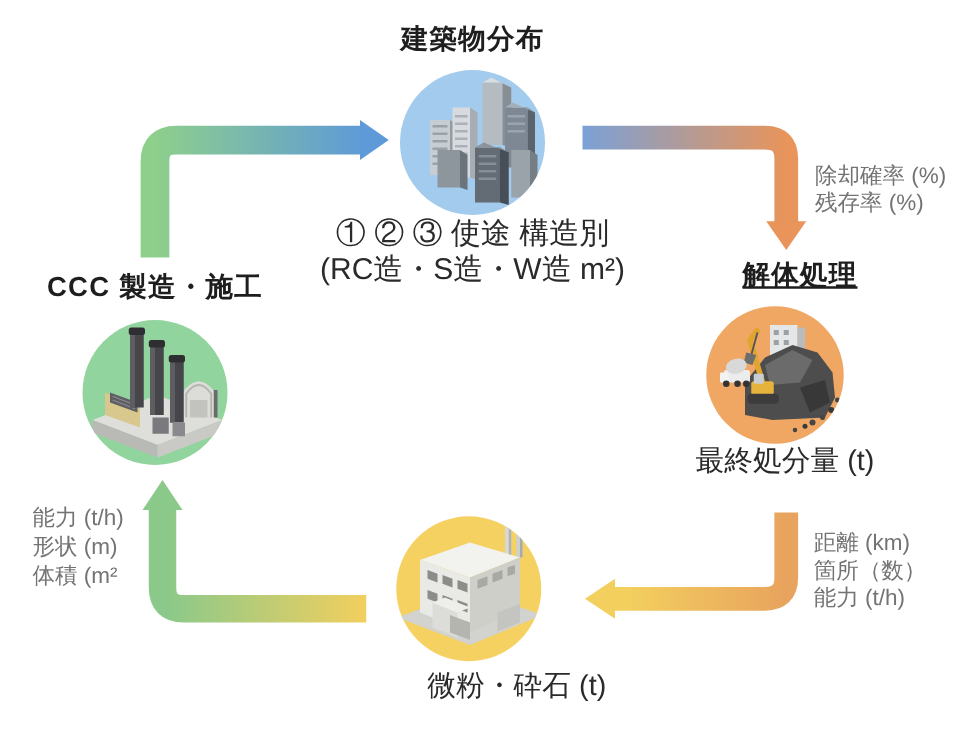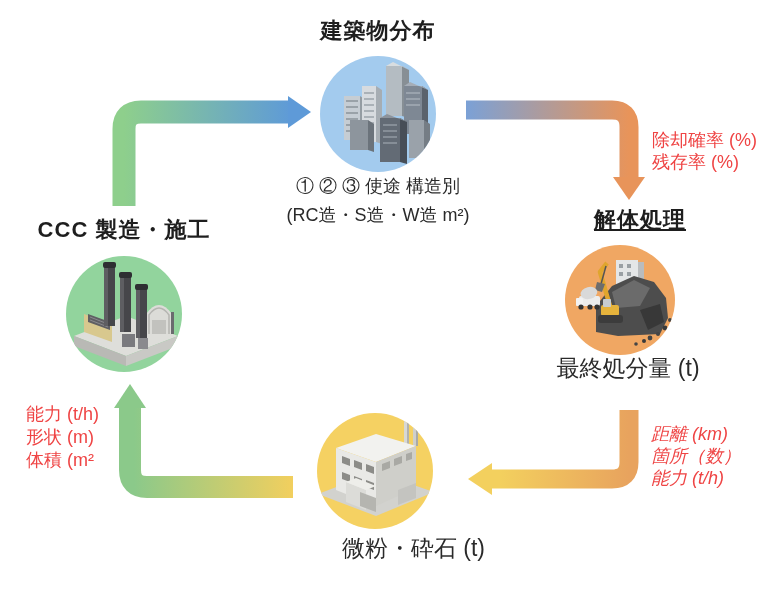--- a/index.html
+++ b/index.html
@@ -9,23 +9,23 @@
   }
   .layer{position:absolute;left:0;top:0;}
   .node-title{
     position:absolute;font-weight:bold;font-size:22px;text-align:center;
     letter-spacing:1px;color:#1e1e1e;white-space:nowrap;
   }
   .caption{
     position:absolute;text-align:center;font-size:23px;line-height:27px;
     color:#2a2a2a;white-space:nowrap;
   }
-  .caption.big{font-size:18px;line-height:29px;}
+  .caption.big{font-size:24px;line-height:29px;}
   .arrow-label{
-    position:absolute;font-size:18px;line-height:22px;color:#ef4444;white-space:nowrap;
+    position:absolute;font-size:18px;line-height:22px;color:#737373;white-space:nowrap;
   }
   .arrow-label.tall{line-height:23px;}
 </style>
 </head>
 <body>
 
 <div class="stage">
 
   <svg class="layer" width="762" height="605" viewBox="0 0 762 605">
     <defs>
@@ -207,21 +207,21 @@
     <div>最終処分量 (t)</div>
   </div>
   <div class="caption" style="left:265px;top:535px;width:220px;text-align:right;">
     <div>微粉・砕石 (t)</div>
   </div>
 
   <div class="arrow-label" style="left:652px;top:129px;">
     <div>除却確率 (%)</div>
     <div>残存率 (%)</div>
   </div>
-  <div class="arrow-label" style="left:651px;top:423px;font-style:italic;">
+  <div class="arrow-label" style="left:651px;top:423px;">
     <div>距離 (km)</div>
     <div>箇所（数）</div>
     <div>能力 (t/h)</div>
   </div>
   <div class="arrow-label tall" style="left:26px;top:403px;">
     <div>能力 (t/h)</div>
     <div>形状 (m)</div>
     <div>体積 (m²</div>
   </div>
 

